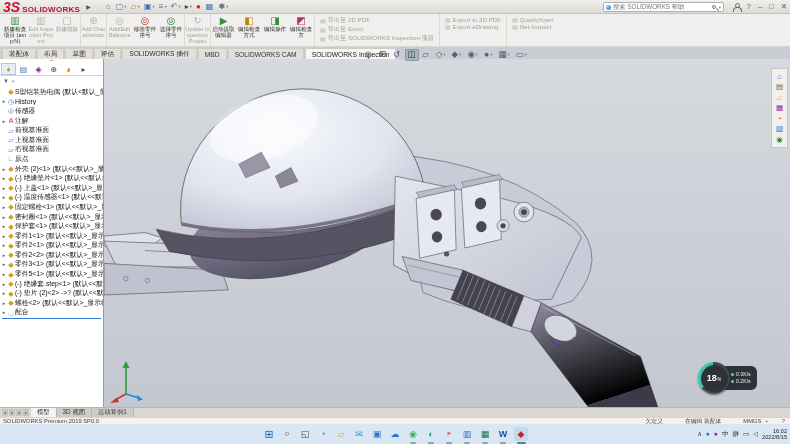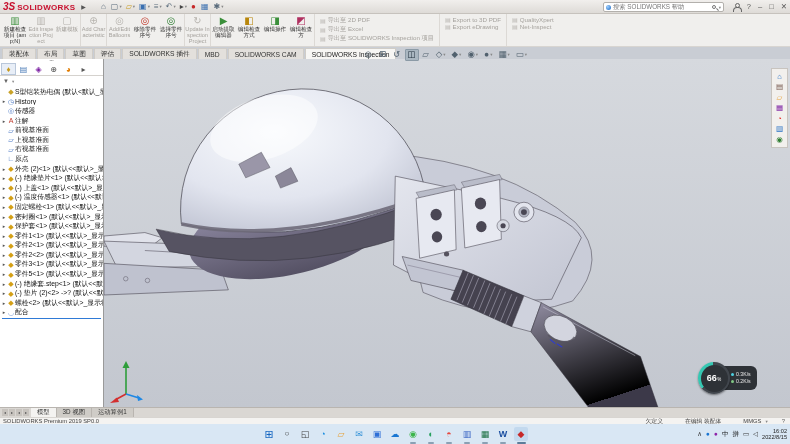--- a/index.html
+++ b/index.html
@@ -2,21 +2,21 @@
 <html><head>
 <meta charset="utf-8">
 <style>
   *{margin:0;padding:0;box-sizing:border-box;font-family:"Liberation Sans","DejaVu Sans",sans-serif}
   html,body{width:790px;height:444px;overflow:hidden}
   #app{position:relative;width:790px;height:444px;background:#c9cdd4;overflow:hidden}
 
   
   .titlebar{position:absolute;left:0;top:0;width:100%;height:14px;background:linear-gradient(#f1efed,#ded bd7);background:linear-gradient(#f1efed,#dedbd7);border-bottom:1px solid #c6c2bd;display:flex;align-items:center;z-index:40}
   .logo{display:flex;align-items:baseline;gap:2px;padding:0 3px;color:#c8102e;font-weight:bold}
-  .logo .ds{font-style:italic;font-size:10px}
+  .logo .ds{font-style:italic;font-size:14px}
   .logo .lw{font-size:8px;letter-spacing:.3px}
   .flyout{font-size:6px;color:#555;margin:0 3px}
   .qa{display:flex;align-items:center;margin-left:10px}
   .qa-item{display:flex;align-items:center;height:12px;padding:0 2px;border-radius:1px}
   .qa-item .g{font-size:8px;line-height:1;color:#5a6c7c}
   .caret{font-size:4.5px;color:#888;margin-left:1px}
   .doc-title{position:absolute;left:0;right:0;text-align:center;font-size:7.5px;color:#333;pointer-events:none}
   .search-box{position:absolute;left:603px;top:2px;width:121px;height:10px;background:#fff;border:1px solid #b3b0ac;border-radius:2px;display:flex;align-items:center;gap:2px;padding:0 2px;font-size:6.3px;color:#777}
   .sb-ball{width:5px;height:5px;border-radius:50%;background:radial-gradient(circle at 35% 35%,#9fd0ff,#1565c0);flex:0 0 5px}
   .sb-text{flex:1;overflow:hidden;white-space:nowrap}
@@ -470,21 +470,21 @@
           <span class="dot" style="background:#4dd0e1"></span>
           <span>0.3K/s</span>
         </div>
         <div class="perf-row">
           <span class="dot" style="background:#81c784"></span>
           <span>0.2K/s</span>
         </div>
       </div>
     <div class="perf-circle">
       <div class="perf-inner">
-        <span>66</span>
+        <span>18</span>
         <span class="pct">%</span>
       </div>
     </div>
   </div>
 
   <div class="panel">
     <div class="panel-handle">•••</div>
     <div class="ptabs">
 
     <span class="ptab" data-state="active">

